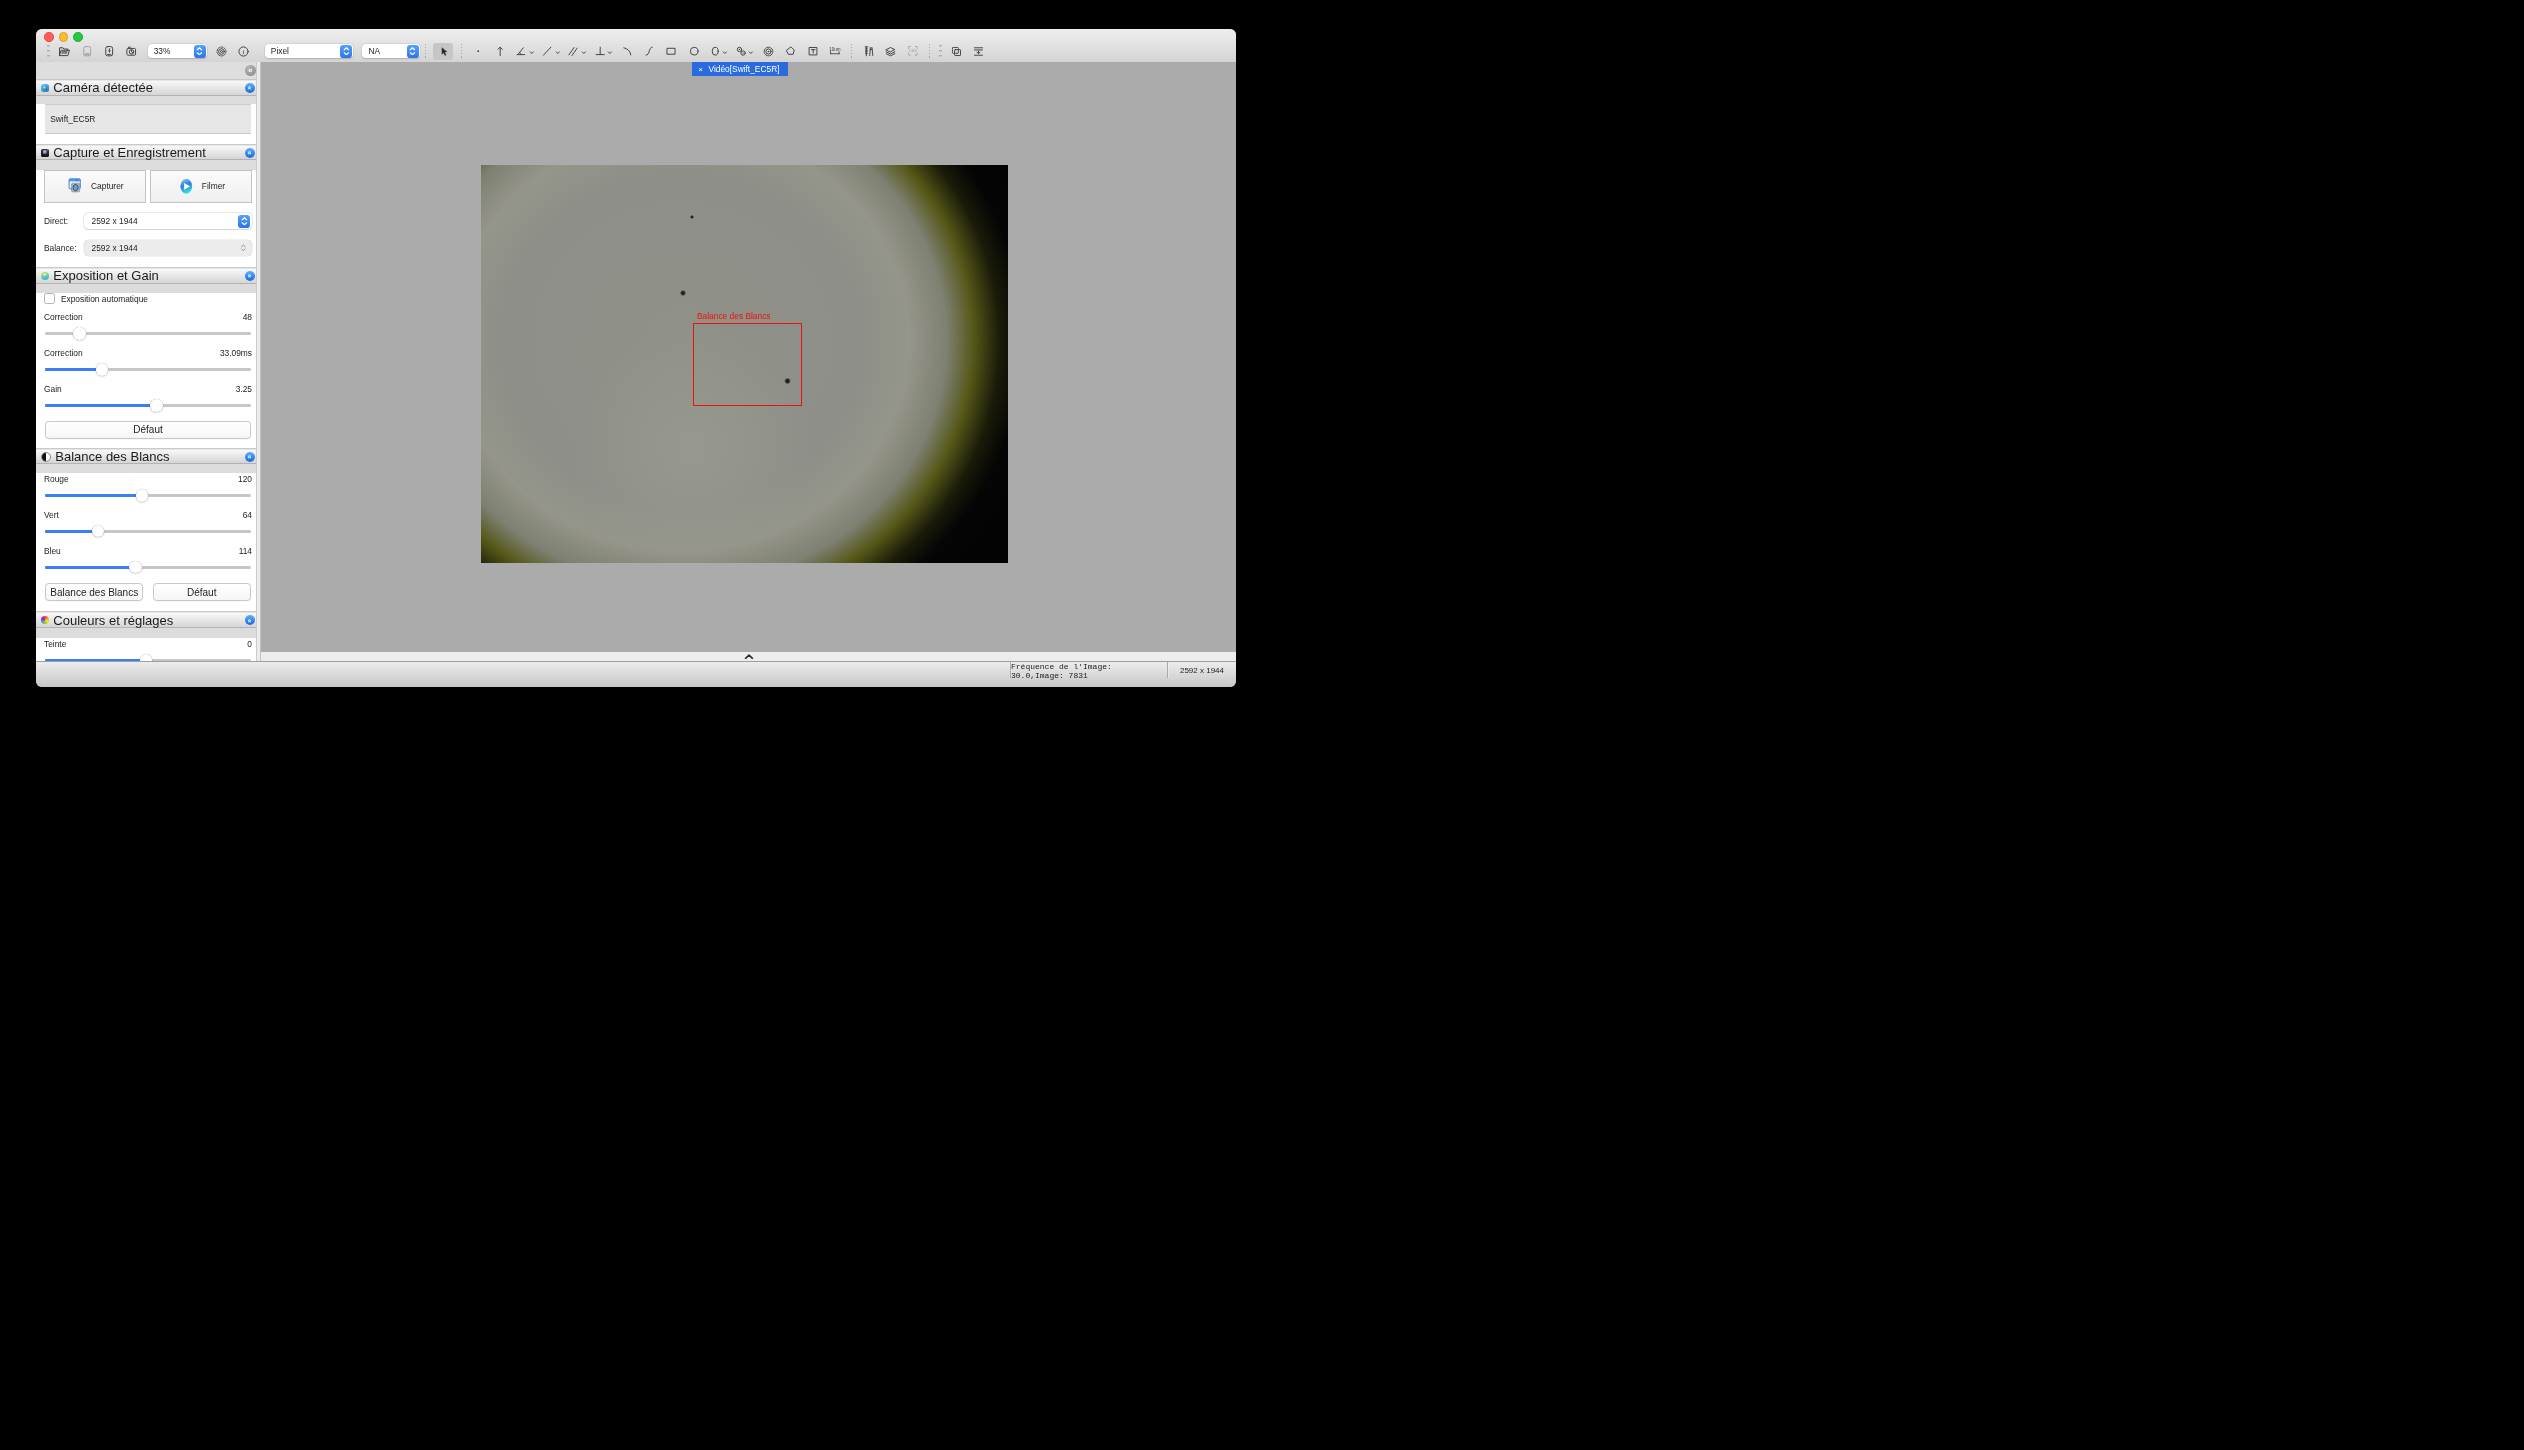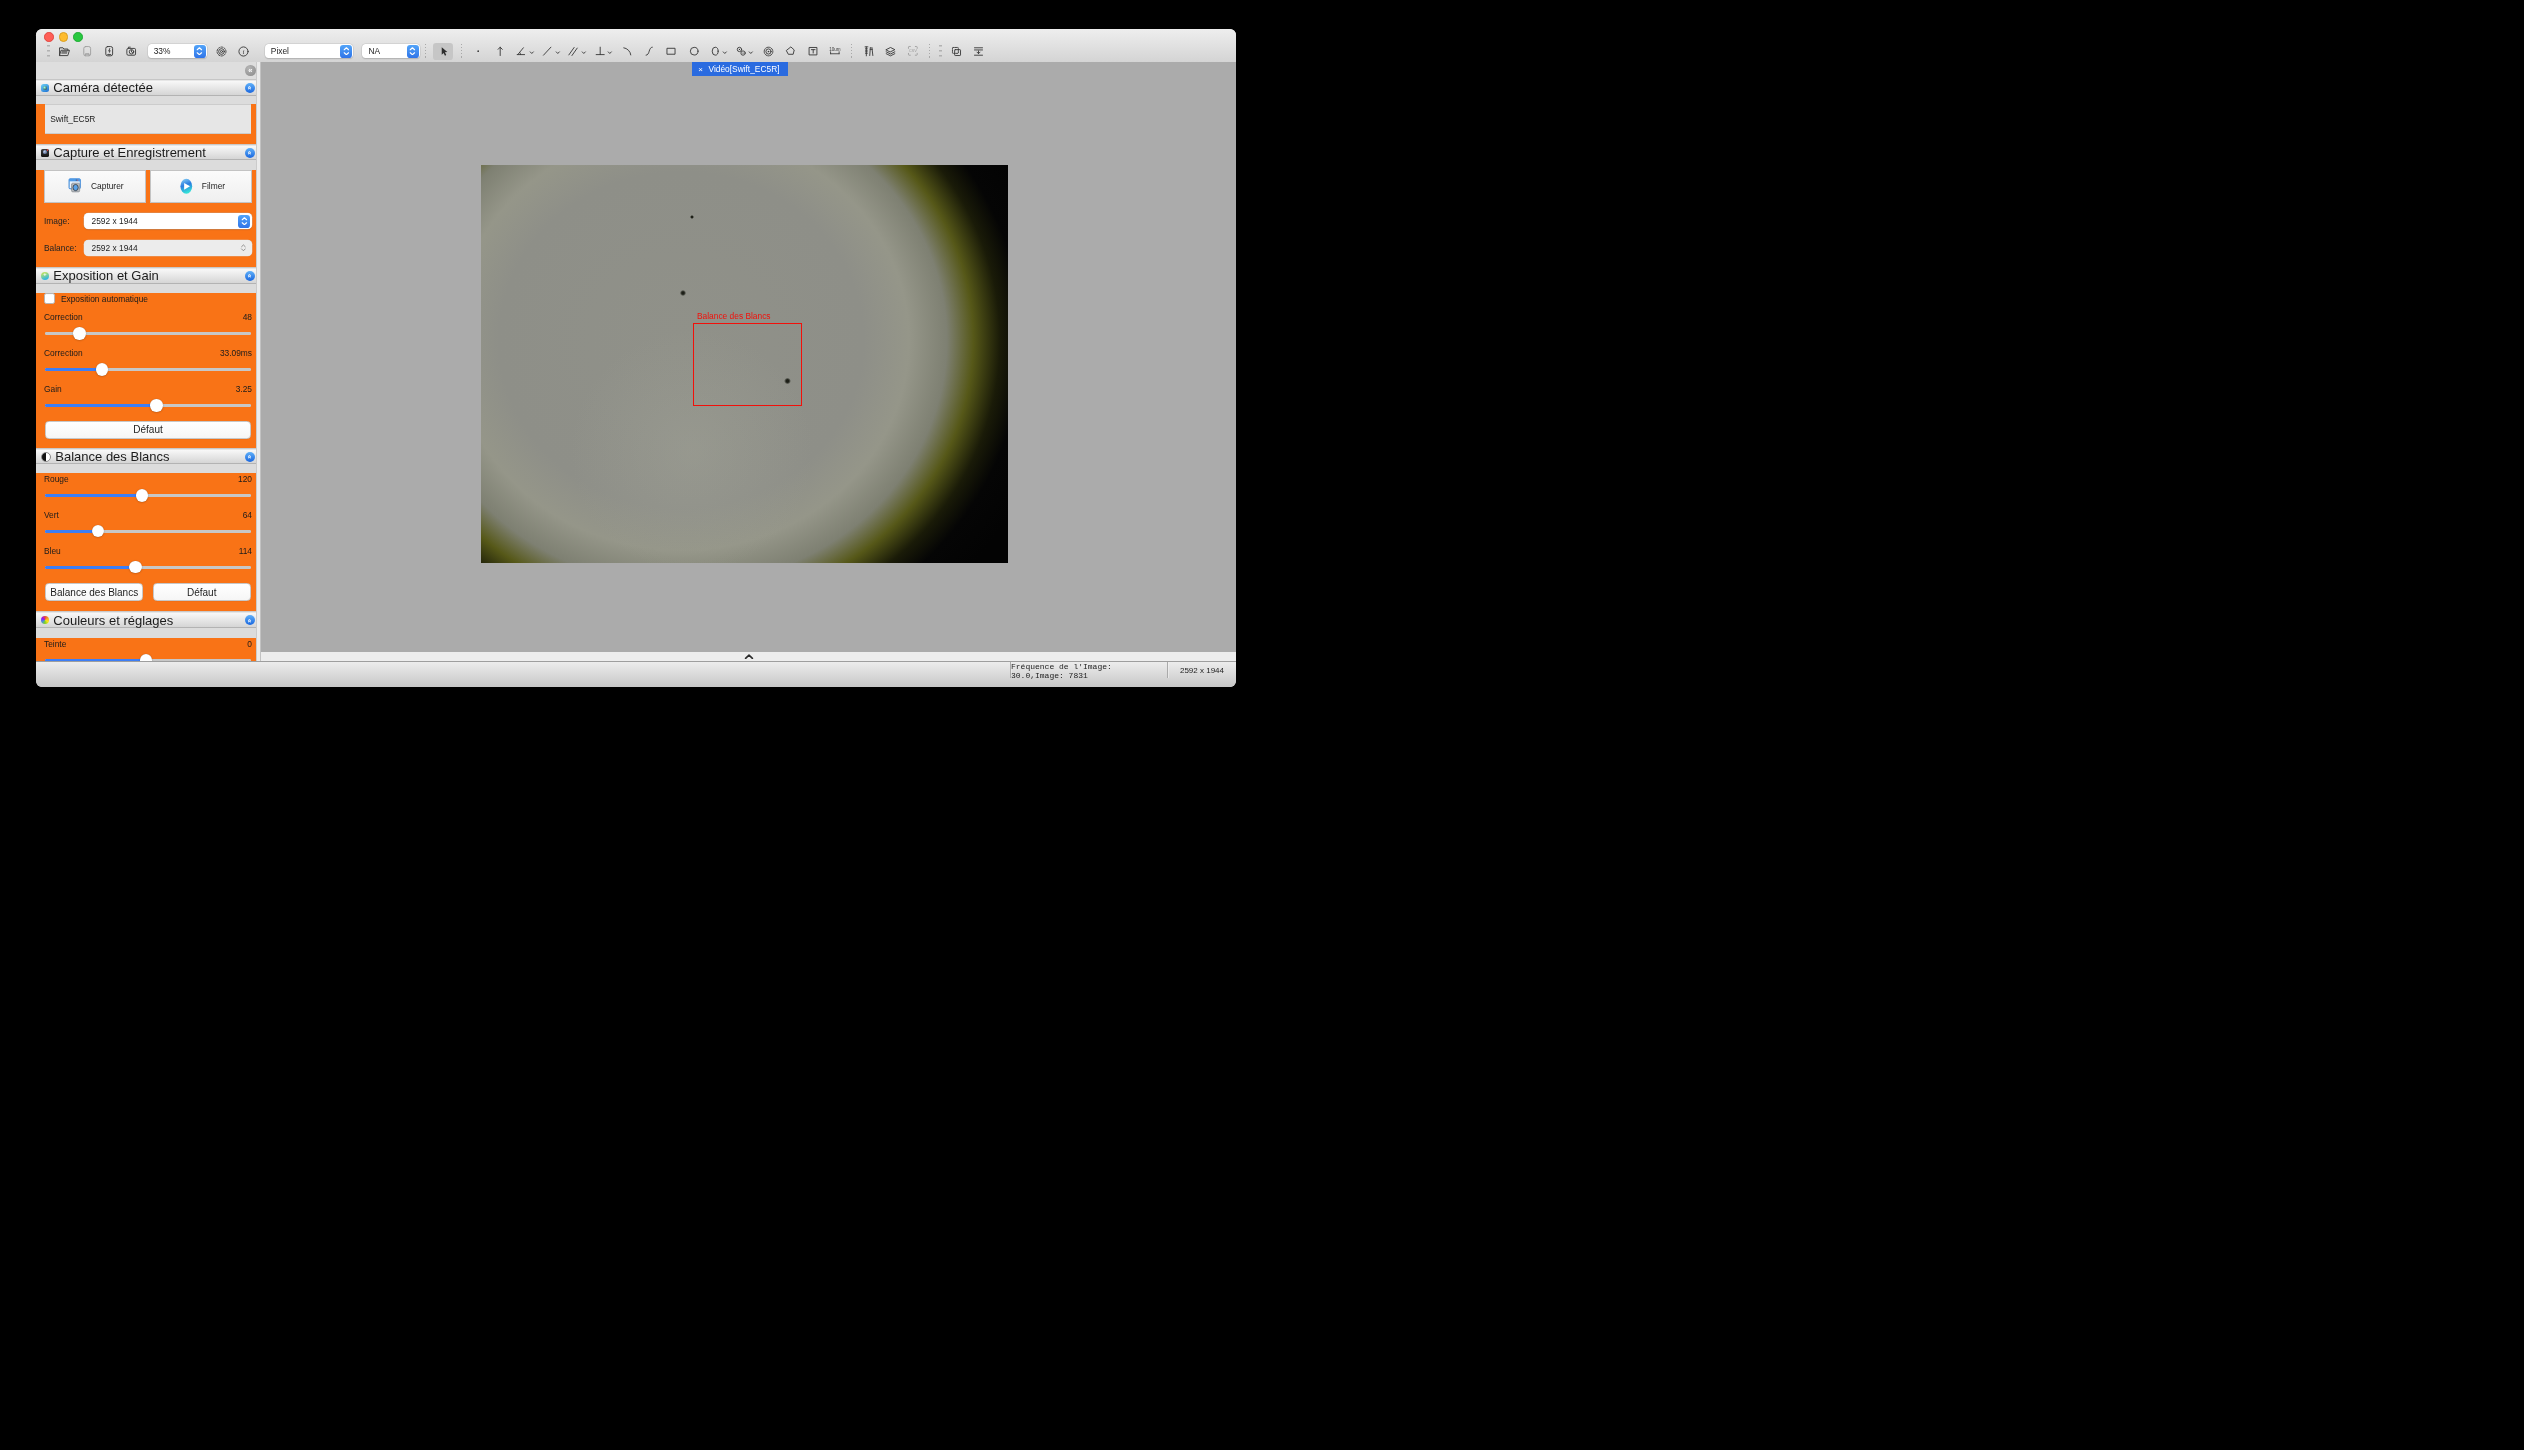--- a/index.html
+++ b/index.html
@@ -29,21 +29,21 @@
   .sidebar{width:224px;flex:0 0 auto;background:#dcdcdc;border-right:0.6px solid #c2c2c2;overflow:hidden;position:relative;}
   .sidebar-scroll{position:absolute;top:0;right:0;bottom:0;width:3.1px;background:#ececec;border-left:0.6px solid #cbcbcb;}
   .sb-top{height:17px;border-bottom:0.6px solid #c6c6c6;position:relative;background:#dedede;}
   .circ-btn{position:absolute;right:4.3px;top:3.1px;width:10.6px;height:10.6px;border-radius:50%;display:flex;align-items:center;justify-content:center;color:#fff;font-size:7.5px;font-weight:bold;line-height:1;}
   .circ-btn.gray{background:radial-gradient(circle at 35% 30%,#b5b5b5,#8a8a8a);}
   .panel-h{height:13.7px;background:linear-gradient(#f8f8f8,#d5d5d5);border-top:0.6px solid #e6e6e6;border-bottom:0.6px solid #b3b3b3;display:flex;align-items:center;padding:0 5px;position:relative;}
   .panel-h .ph-label{font-size:13px;color:#1b1b1b;margin-left:4.3px;}
   .ph-collapse{position:relative;margin-left:auto;width:10px;height:10px;border-radius:50%;background:linear-gradient(#5fb0f9,#1a67df);display:flex;align-items:center;justify-content:center;color:#fff;font-size:6.8px;font-weight:bold;}
   .ph-collapse span{display:block;transform:rotate(90deg);letter-spacing:-0.6px;}
   .sb-top .circ-btn span{display:block;}
-  .panel-b{background:#f97316;border-bottom:0.6px solid #c9c9c9;padding:0 8px;}
+  .panel-b{background:#ffffff;border-bottom:0.6px solid #c9c9c9;padding:0 8px;}
   .pico{width:8px;height:8px;flex:0 0 auto;}
   .pico.cam{border-radius:2.5px;background:linear-gradient(145deg,#6fd2f5,#1b6fd3);position:relative;}
   .pico.cam::after{content:"";position:absolute;left:1.9px;top:1.9px;width:4.3px;height:4.3px;border-radius:50%;background:radial-gradient(circle at 35% 35%,#9fd,#123);}
   .pico.capture{border-radius:1.6px;background:linear-gradient(#3f3f3f,#111);position:relative;}
   .pico.capture::after{content:"";position:absolute;left:2.2px;top:1.9px;width:3.7px;height:3.7px;border-radius:50%;background:radial-gradient(circle at 35% 35%,#bce,#346);}
   .pico.capture::before{content:"";position:absolute;right:0.9px;top:0.9px;width:1.6px;height:1.6px;border-radius:50%;background:#e33;}
   .pico.expo{border-radius:50%;background:linear-gradient(160deg,#b5e06b 20%,#35b9df 80%);position:relative;}
   .pico.expo::after{content:"+";position:absolute;left:0;top:-1.2px;width:8px;text-align:center;color:#fff;font-size:5.6px;font-weight:bold;}
   .pico.wb{border-radius:50%;background:linear-gradient(90deg,#111 50%,#fff 50%);border:0.3px solid #888;}
   .pico.colors{border-radius:50%;background:conic-gradient(#e8413c,#f5a623,#f8e71c,#7ed321,#4a90d9,#9013fe,#e8413c);}
@@ -393,21 +393,21 @@
                     <stop offset="0" stop-color="#8fd6f7"></stop>
                     <stop offset="0.5" stop-color="#2a7de0"></stop>
                     <stop offset="1" stop-color="#35e0d8"></stop>
                   </linearGradient>
                 </defs>
             </svg>
             <span>Filmer</span>
           </div>
         </div>
         <div class="res-row">
-          <span class="rlabel">Image:</span>
+          <span class="rlabel">Direct:</span>
           <div class="wselect">
             <span>2592 x 1944</span>
             <span class="stepper">
               <svg width="6.8" height="3.7" viewBox="0 0 11 6">
                   <path class="sw" d="M2 4.5 L5.5 1.2 L9 4.5"></path>
                 </svg>
               <svg width="6.8" height="3.7" viewBox="0 0 11 6">
                   <path class="sw" d="M2 1.2 L5.5 4.5 L9 1.2"></path>
                 </svg>
             </span>

